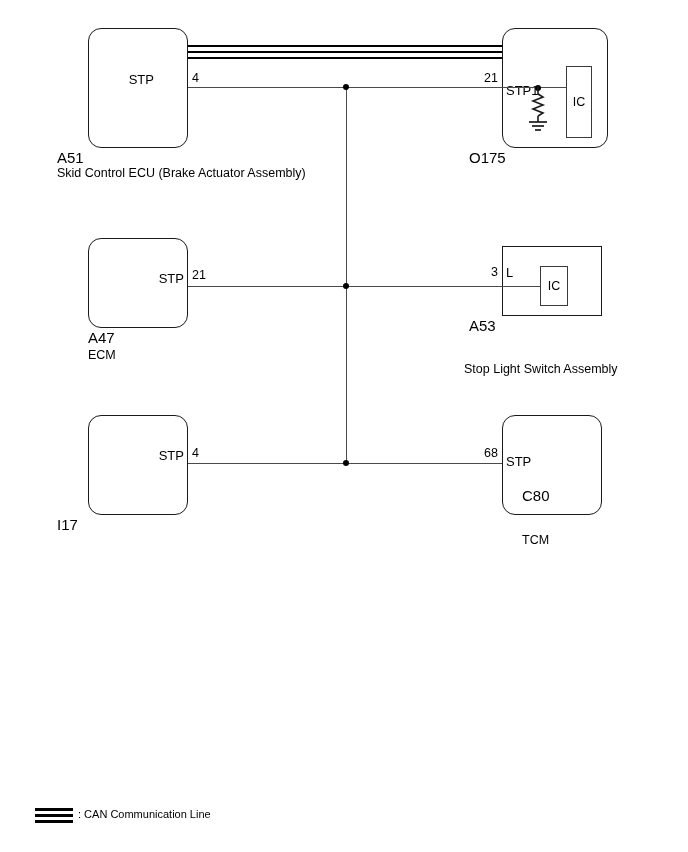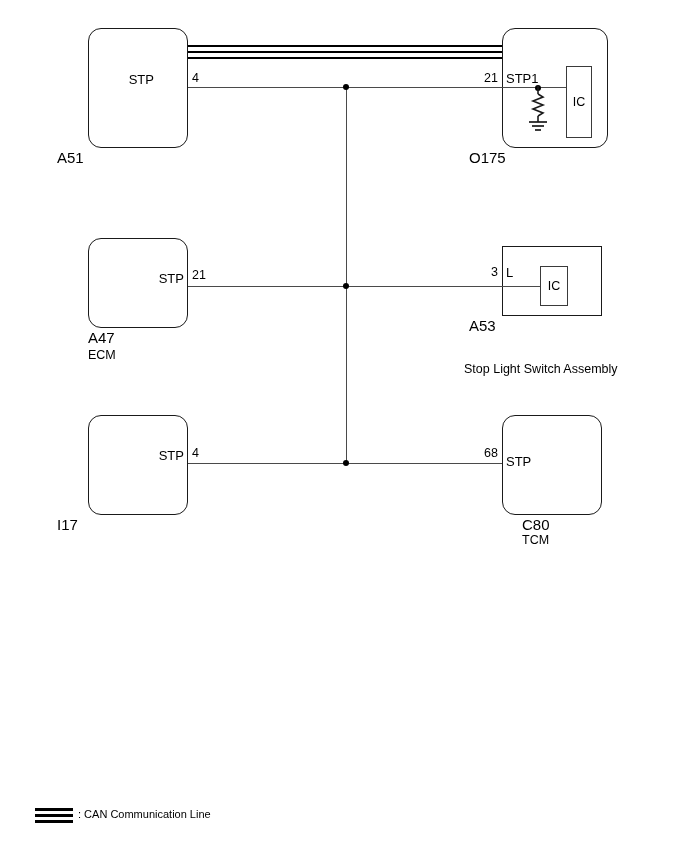--- a/index.html
+++ b/index.html
@@ -95,26 +95,27 @@
 <div id="diagram">
 
   <div class="can-bar" style="left:188px; top:45px; width:314px;"></div>
   <div class="can-bar" style="left:188px; top:51px; width:314px;"></div>
   <div class="can-bar" style="left:188px; top:57px; width:314px;"></div>
 
   <div class="box rounded" style="left:88px; top:28px; width:100px; height:120px;"></div>
   <div class="txt term-name" style="left:154px; top:72px; transform:translate(-100%,0);">STP</div>
   <div class="txt pin-num" style="left:192px; top:71px;">4</div>
   <div class="txt ref-label" style="left:57px; top:150px;">A51</div>
+  <div class="txt desc-label" style="left:57px; top:166px;">Skid Control ECU (Brake Actuator Assembly)</div>
 
   <div class="wire wire-h" style="left:188px; top:87px; width:158px;"></div>
 
   <div class="box rounded" style="left:502px; top:28px; width:106px; height:120px;"></div>
   <div class="txt pin-num" style="left:498px; top:71px; transform:translate(-100%,0);">21</div>
-  <div class="txt term-name" style="left:506px; top:71px;text-align:center;">STP1</div>
+  <div class="txt term-name" style="left:506px; top:83px;text-align:center;">STP1</div>
 
   <div class="wire wire-h" style="left:346px; top:87px; width:156px;"></div>
 
   <div class="wire wire-h" style="left:502px; top:87px; width:64px;"></div>
   <div class="junction" style="left:535px; top:85px;"></div>
 
   <svg style="position:absolute; left:524px; top:86px; width:30px; height:48px;" viewBox="0 0 30 48">
     <path d="M14 0 L14 8" stroke="#1a1a1a" stroke-width="1.6" fill="none"></path>
     <path d="M14 8 L19 11 L9 15 L19 19 L9 23 L19 27 L14 30" stroke="#1a1a1a" stroke-width="1.6" fill="none"></path>
     <path d="M14 30 L14 36" stroke="#1a1a1a" stroke-width="1.6" fill="none"></path>
@@ -152,21 +153,21 @@
   <div class="box rounded" style="left:88px; top:415px; width:100px; height:100px;"></div>
   <div class="txt term-name" style="left:184px; top:448px; transform:translate(-100%,0);">STP</div>
   <div class="txt pin-num" style="left:192px; top:446px;">4</div>
   <div class="txt ref-label" style="left:57px; top:517px;">I17</div>
 
   <div class="wire wire-h" style="left:188px; top:463px; width:158px;"></div>
 
   <div class="box rounded" style="left:502px; top:415px; width:100px; height:100px;"></div>
   <div class="txt pin-num" style="left:498px; top:446px; transform:translate(-100%,0);">68</div>
   <div class="txt term-name" style="left:506px; top:454px;">STP</div>
-  <div class="txt ref-label" style="left:522px; top:517px;">C80</div>
+  <div class="txt ref-label" style="left:522px; top:488px;">C80</div>
   <div class="txt desc-label" style="left:522px; top:533px;">TCM</div>
 
   <div class="wire wire-h" style="left:346px; top:463px; width:156px;"></div>
 
   <div class="wire wire-v" style="left:346px; top:87px; height:377px;"></div>
 
   <div class="junction" style="left:343px; top:84px;"></div>
   <div class="junction" style="left:343px; top:283px;"></div>
   <div class="junction" style="left:343px; top:460px;"></div>
 

